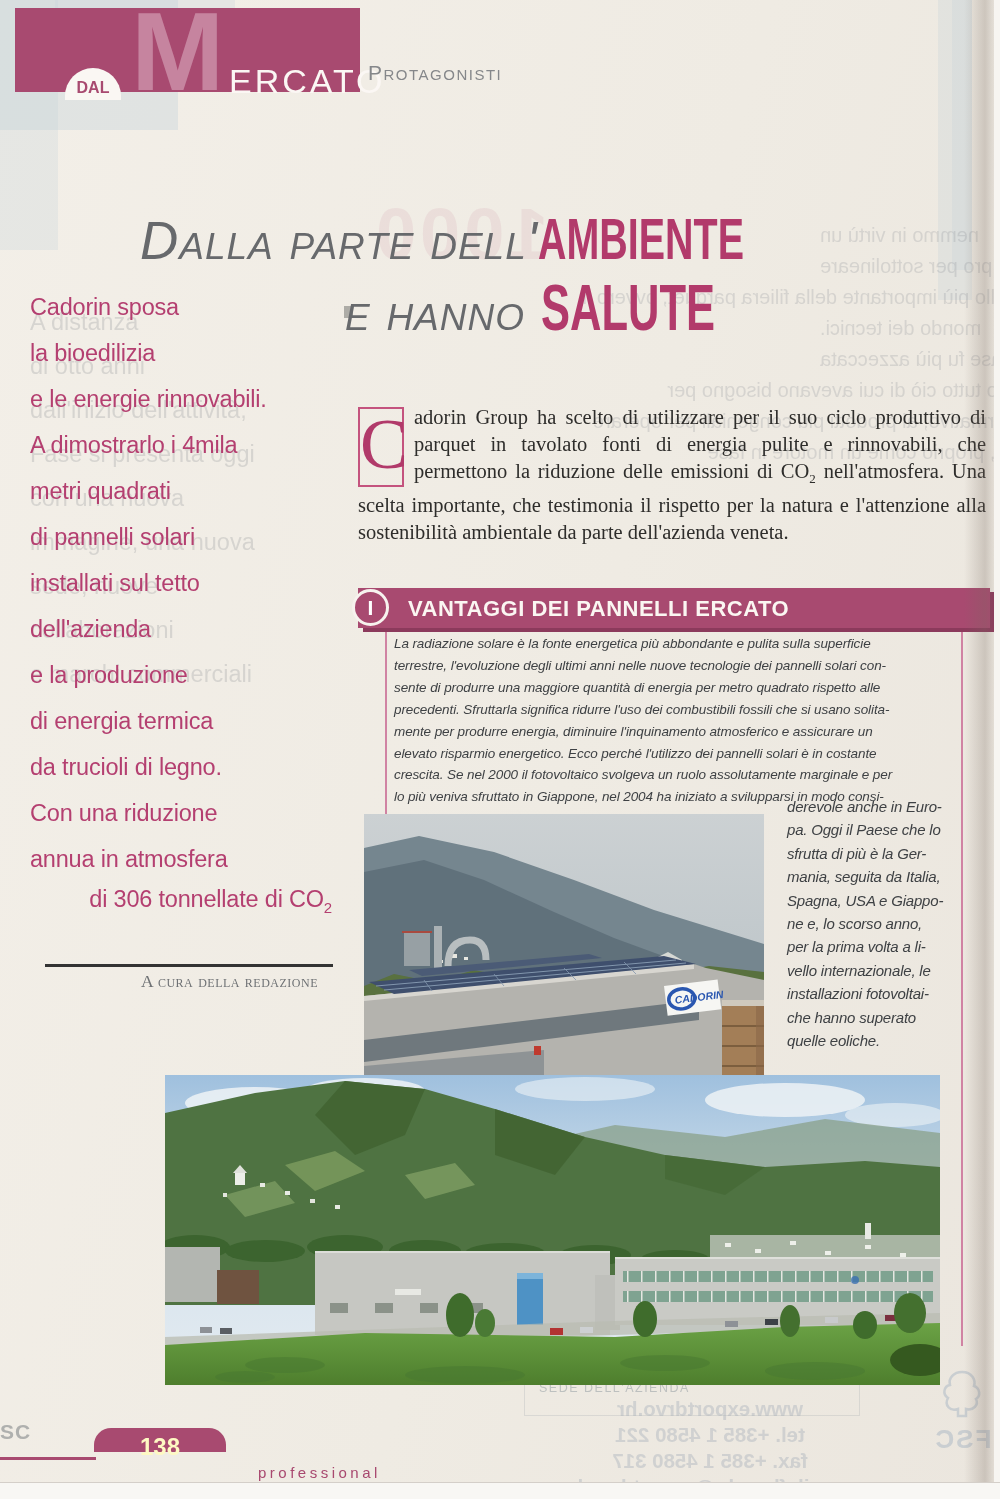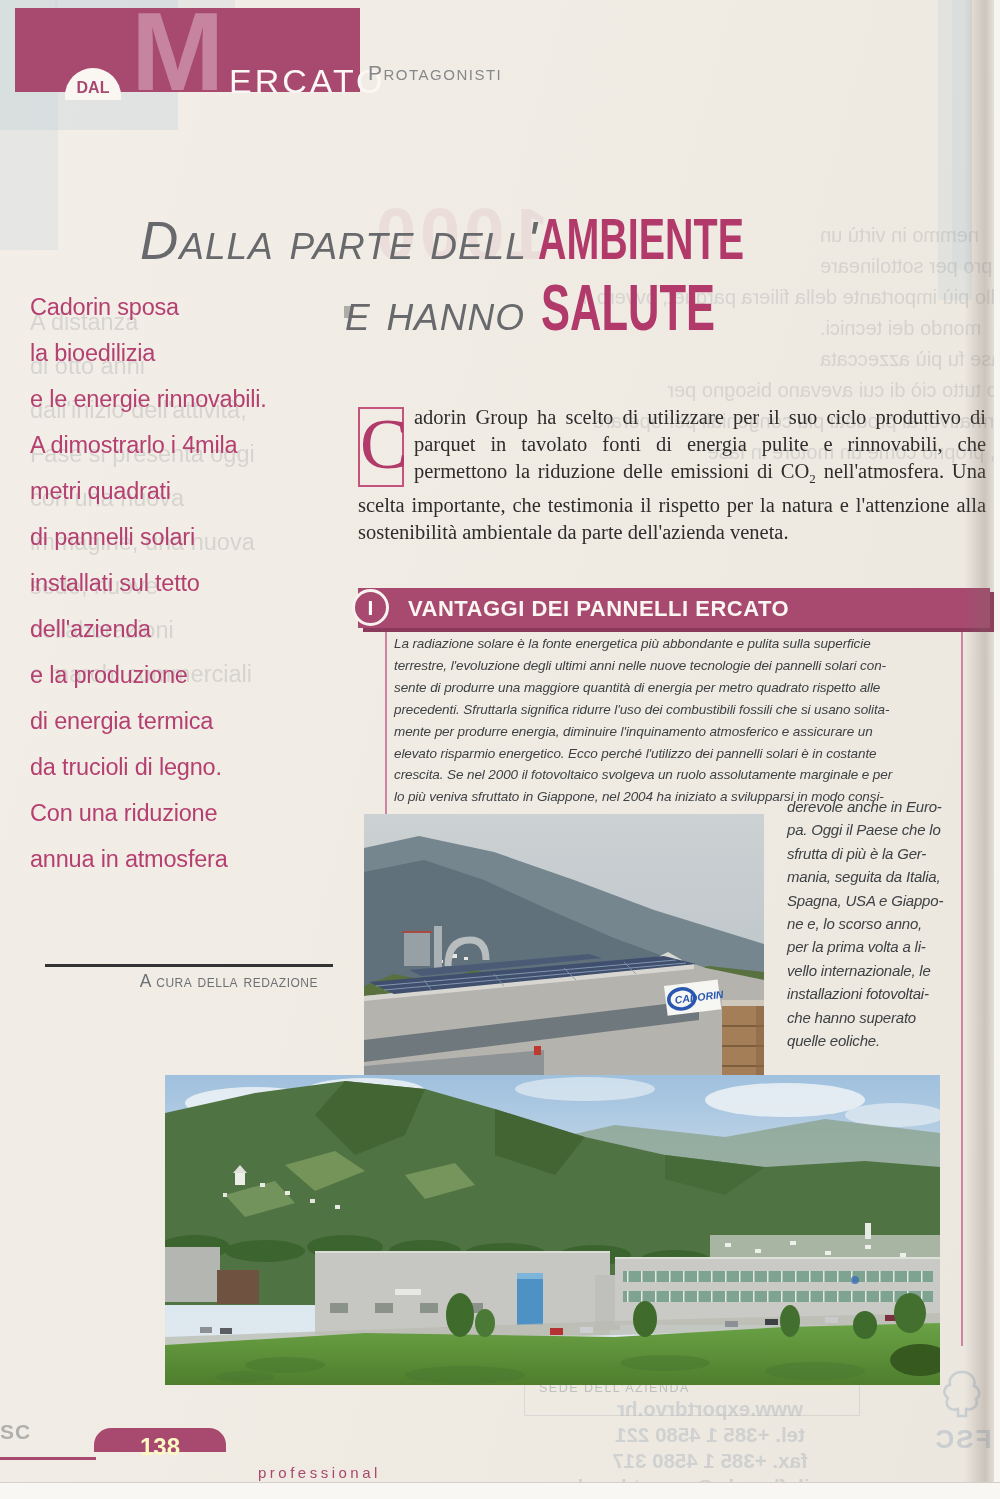--- a/index.html
+++ b/index.html
@@ -53,21 +53,21 @@
   #title2 .t-accent{font-size:64px;}
 
   
   #standfirst{left:30px;top:284px;width:302px;text-align:left;color:#b43f70;
               font-size:23.5px;line-height:46px;white-space:pre-line;letter-spacing:-.2px;}
   #standfirst-last{left:30px;top:877px;width:302px;text-align:right;color:#b43f70;
               font-size:23.5px;line-height:45.6px;letter-spacing:-.2px;}
   #standfirst-last sub{font-size:15px;}
   #rule{left:45px;top:964px;width:288px;height:3px;background:#333;}
   #byline{left:30px;top:971px;width:288px;text-align:right;font-variant:small-caps;
-          font-size:17.5px;letter-spacing:.5px;color:#6e7174;}
+          font-size:17.5px;letter-spacing:.5px;color:#6e7174;font-family:Liberation Serif, serif;}
 
   
   #lead{left:358px;top:404px;width:628px;font-family:"Liberation Serif",serif;
         font-size:20.5px;line-height:27px;text-align:justify;color:#2e2d2b;}
   #lead .dropcap{float:left;width:42px;height:76px;margin:3px 10px 0 0;
         border:2px solid #c4537e;color:#b13a6a;font-size:72px;line-height:70px;
         text-align:center;font-family:"Liberation Serif",serif;}
   #lead sub{font-size:13px;}
 
   
@@ -172,20 +172,23 @@
 A dimostrarlo i 4mila
 metri quadrati
 di pannelli solari
 installati sul tetto
 dell'azienda
 e la produzione
 di energia termica
 da trucioli di legno.
 Con una riduzione
 annua in atmosfera</div>
+  <div class="abs" id="standfirst-last">
+    <span>di 306 tonnellate di CO</span><sub>2</sub>
+  </div>
   <div class="abs" id="rule"></div>
   <div class="abs" id="byline">A cura della redazione</div>
 
   <div class="abs" id="lead">
     <span class="dropcap">C</span><span>adorin Group ha scelto di utilizzare per il suo ciclo produttivo di parquet in tavolato fonti di energia pulite e rinnovabili, che permettono la riduzione delle emissioni di CO</span><sub>2</sub><span> nell'atmosfera. Una scelta importante, che testimonia il rispetto per la natura e l'attenzione alla sostenibilità ambientale da parte dell'azienda veneta.</span>
   </div>
 
   <div class="abs" id="secbar">
     <div id="secbadge">I</div>
     <div id="sectitle">VANTAGGI DEI PANNELLI ERCATO</div>

